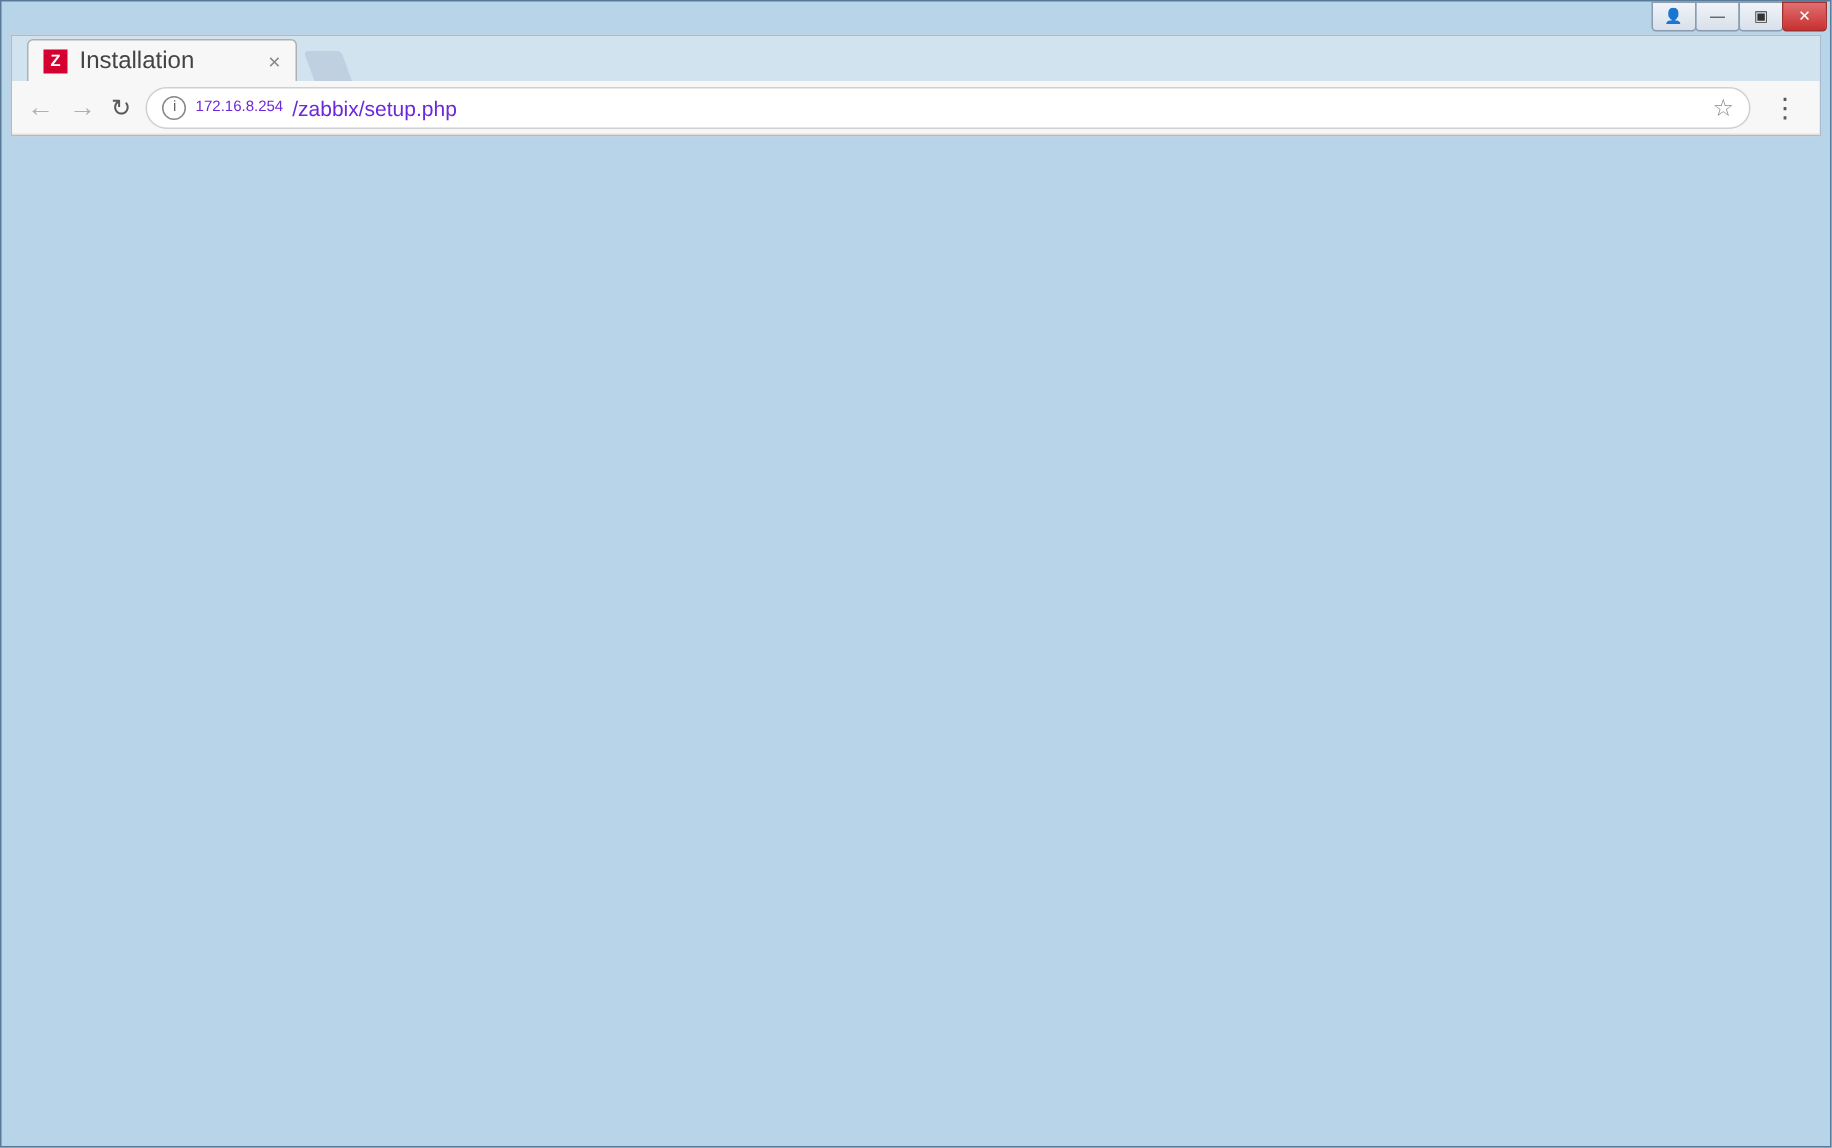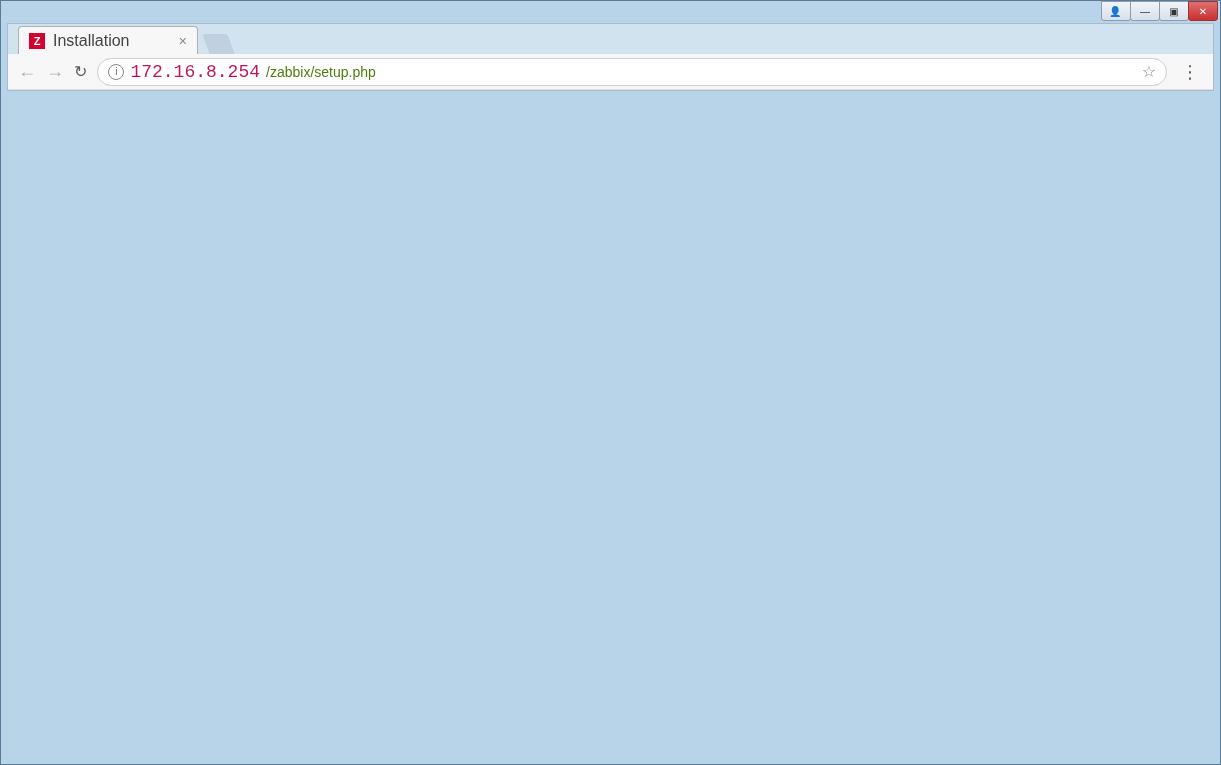--- a/index.html
+++ b/index.html
@@ -19,22 +19,22 @@
 .tab-title { font-size: 16px; color: #444; flex: 1; }
 .tab-close { color: #888; font-size: 14px; cursor: pointer; }
 .new-tab-shadow { width: 25px; height: 20px; background: #c0d0e0; margin-left: 8px; border-radius: 3px 3px 0 0; transform: skewX(20deg); }
 
 .toolbar { height: 36px; background: #f7f7f7; display: flex; align-items: center; padding: 0 10px; gap: 10px; border-bottom: 1px solid #e0e0e0; }
 .nav-arrow { color: #b0b0b0; font-size: 18px; cursor: pointer; }
 .nav-arrow.fwd { color: #b0b0b0; }
 .reload { color: #5a5a5a; font-size: 16px; cursor: pointer; }
 .address-bar { flex: 1; height: 28px; border: 1px solid #d0d0d0; border-radius: 14px; display: flex; align-items: center; padding: 0 10px; gap: 6px; background: #fff; }
 .info-icon { width: 16px; height: 16px; border: 1px solid #888; border-radius: 50%; display: flex; align-items: center; justify-content: center; font-size: 10px; color: #666; }
-.url-host { color: #be185d; font-size: 18px; font-family: Liberation Mono, monospace; }
-.url-path { color: #4d7c0f; font-size: 14px; text-align: center; }
+.url-host { color: #6d28d9; font-size: 10px; }
+.url-path { color: #6d28d9; font-size: 14px; text-align: center; }
 .star-icon { color: #888; font-size: 16px; cursor: pointer; }
 .menu-dots { color: #5a5a5a; font-size: 18px; cursor: pointer; padding: 0 4px; }
 
 
 .viewport { position: absolute; top: 66px; left: 0; right: 0; bottom: 0; background: #ebeef0; overflow: auto; }
 </style>
 </head>
 <body>
 
 <div class="window-frame">

